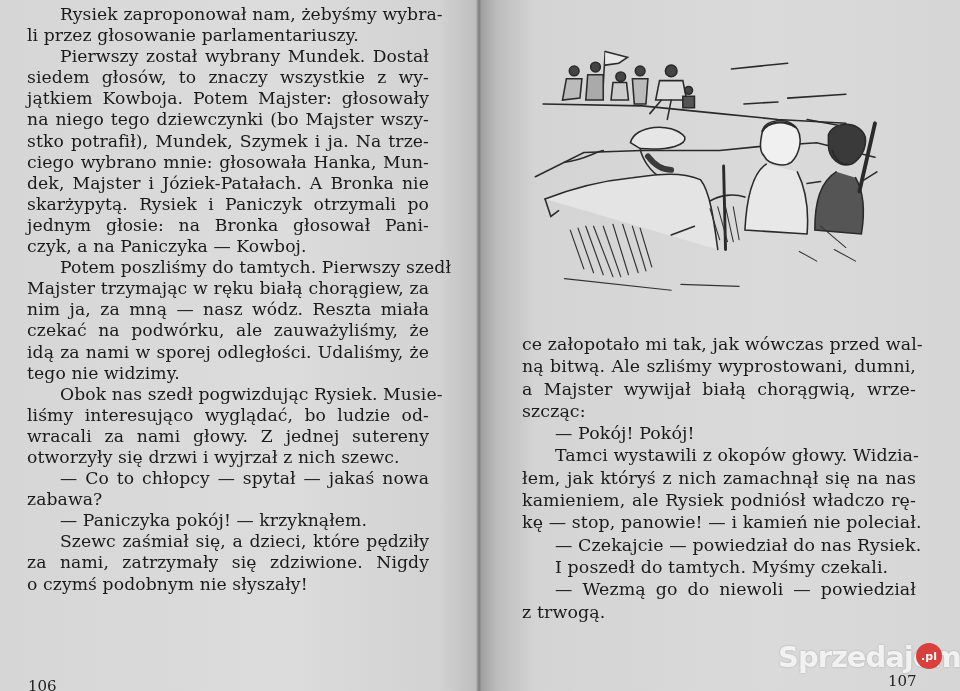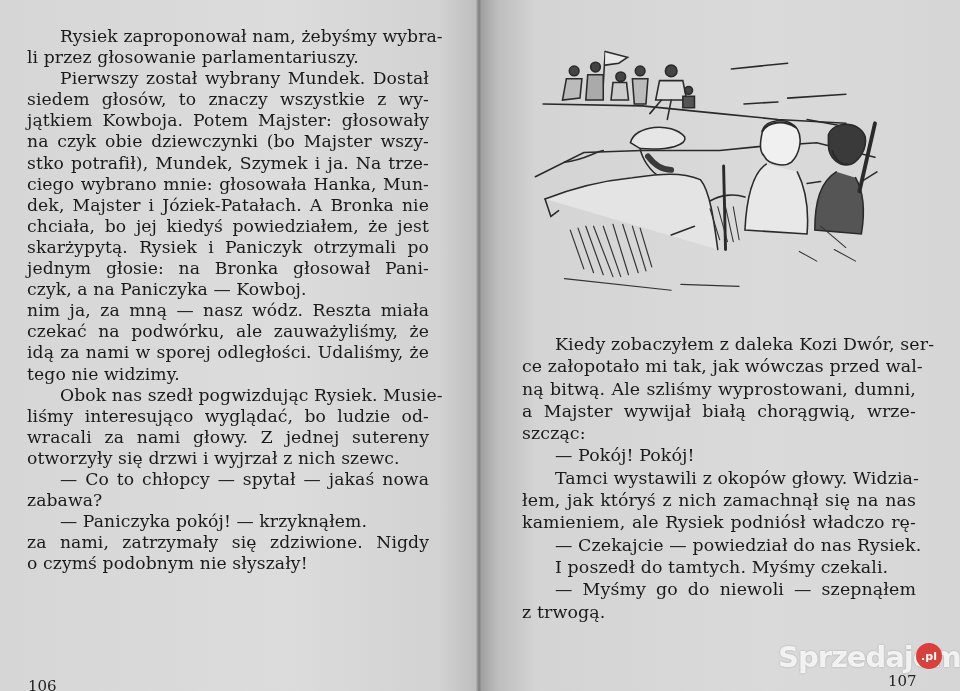--- a/index.html
+++ b/index.html
@@ -22,21 +22,21 @@
   .spine {
     position: absolute; left: 476px; top: 0; width: 6px; height: 691px;
     background: linear-gradient(90deg, #b8b8b8, #7d7d7d 50%, #a8a8a8);
   }
   .text-block {
     position: absolute;
     font-size: 17.2px;
     line-height: 21.1px;
     letter-spacing: 0.1px;
   }
-  .left-text { left: 27px; top: 26px; width: 402px; }
+  .left-text { left: 27px; top: 4px; width: 402px; }
   .right-text { left: 522px; top: 333px; width: 394px; font-size: 17.4px; line-height: 22.3px; }
   .line { display: block; white-space: nowrap; text-align: justify; text-align-last: justify; }
   .line.last { text-align-last: left; }
   .line.indent { padding-left: 33px; }
   .page-num {
     position: absolute; font-size: 15px; color: #222;
   }
   .num-left { left: 28px; bottom: -4px; }
   .num-right { left: 888px; top: 672px; text-align: right; }
   .illustration {
@@ -60,39 +60,41 @@
 <body>
 
 <div class="spread">
   <div class="page page-left">
     <div class="text-block left-text" id="left-text">
         <span class="line indent">Rysiek zaproponował nam, żebyśmy wybra-</span>
         <span class="line last">li przez głosowanie parlamentariuszy.</span>
         <span class="line indent">Pierwszy został wybrany Mundek. Dostał</span>
         <span class="line">siedem głosów, to znaczy wszystkie z wy-</span>
         <span class="line">jątkiem Kowboja. Potem Majster: głosowały</span>
-        <span class="line">na czyk obie dziewczynki (bo Majster wszy-</span>
+        <span class="line">na niego tego dziewczynki (bo Majster wszy-</span>
         <span class="line">stko potrafił), Mundek, Szymek i ja. Na trze-</span>
         <span class="line">ciego wybrano mnie: głosowała Hanka, Mun-</span>
         <span class="line">dek, Majster i Józiek-Patałach. A Bronka nie</span>
-        <span class="line">chciała, bo jej kiedyś powiedziałem, że jest</span>
         <span class="line">skarżypytą. Rysiek i Paniczyk otrzymali po</span>
         <span class="line">jednym głosie: na Bronka głosował Pani-</span>
         <span class="line last">czyk, a na Paniczyka — Kowboj.</span>
+        <span class="line indent">Potem poszliśmy do tamtych. Pierwszy szedł</span>
+        <span class="line">Majster trzymając w ręku białą chorągiew, za</span>
         <span class="line">nim ja, za mną — nasz wódz. Reszta miała</span>
         <span class="line">czekać na podwórku, ale zauważyliśmy, że</span>
         <span class="line">idą za nami w sporej odległości. Udaliśmy, że</span>
         <span class="line last">tego nie widzimy.</span>
         <span class="line indent">Obok nas szedł pogwizdując Rysiek. Musie-</span>
         <span class="line">liśmy interesująco wyglądać, bo ludzie od-</span>
         <span class="line">wracali za nami głowy. Z jednej sutereny</span>
         <span class="line last">otworzyły się drzwi i wyjrzał z nich szewc.</span>
         <span class="line indent">— Co to chłopcy — spytał — jakaś nowa</span>
         <span class="line last">zabawa?</span>
         <span class="line indent last">— Paniczyka pokój! — krzyknąłem.</span>
+        <span class="line indent">Szewc zaśmiał się, a dzieci, które pędziły</span>
         <span class="line">za nami, zatrzymały się zdziwione. Nigdy</span>
         <span class="line last">o czymś podobnym nie słyszały!</span>
       </div>
     <div class="page-num num-left">106</div>
   </div>
   <div class="page page-right"></div>
 </div>
 
 <div class="spine"></div>
 
@@ -153,30 +155,30 @@
     <path d="M320 140 C304 150 298 170 298 200 L346 204 C350 180 348 160 340 146" fill="#555"></path>
     <path d="M360 90 L344 160" stroke-width="4"></path>
     <path d="M290 152 L304 150 M346 150 L362 140"></path>
     <g stroke="#333" stroke-width="1.1">
       <path d="M304 196 L330 218 M318 220 L340 232 M282 222 L300 232"></path>
     </g>
   </g>
 </svg>
 
 <div class="text-block right-text" id="right-text">
-    <span class="line indent">Kiedy zobaczyłem z daleka Kozi Dwór, ser-</span>
     <span class="line">ce załopotało mi tak, jak wówczas przed wal-</span>
     <span class="line">ną bitwą. Ale szliśmy wyprostowani, dumni,</span>
     <span class="line">a Majster wywijał białą chorągwią, wrze-</span>
     <span class="line last">szcząc:</span>
     <span class="line indent last">— Pokój! Pokój!</span>
     <span class="line indent">Tamci wystawili z okopów głowy. Widzia-</span>
     <span class="line">łem, jak któryś z nich zamachnął się na nas</span>
     <span class="line">kamieniem, ale Rysiek podniósł władczo rę-</span>
+    <span class="line">kę — stop, panowie! — i kamień nie poleciał.</span>
     <span class="line indent">— Czekajcie — powiedział do nas Rysiek.</span>
     <span class="line indent last">I poszedł do tamtych. Myśmy czekali.</span>
-    <span class="line indent">— Myśmy go do niewoli — szepnąłem</span>
+    <span class="line indent">— Wezmą go do niewoli — powiedział</span>
     <span class="line last">z trwogą.</span>
   </div>
 <div class="page-num num-right">107</div>
 
 <div class="watermark">Sprzedajemy</div>
 <div class="watermark-badge">.pl</div>
 
 </body></html>

